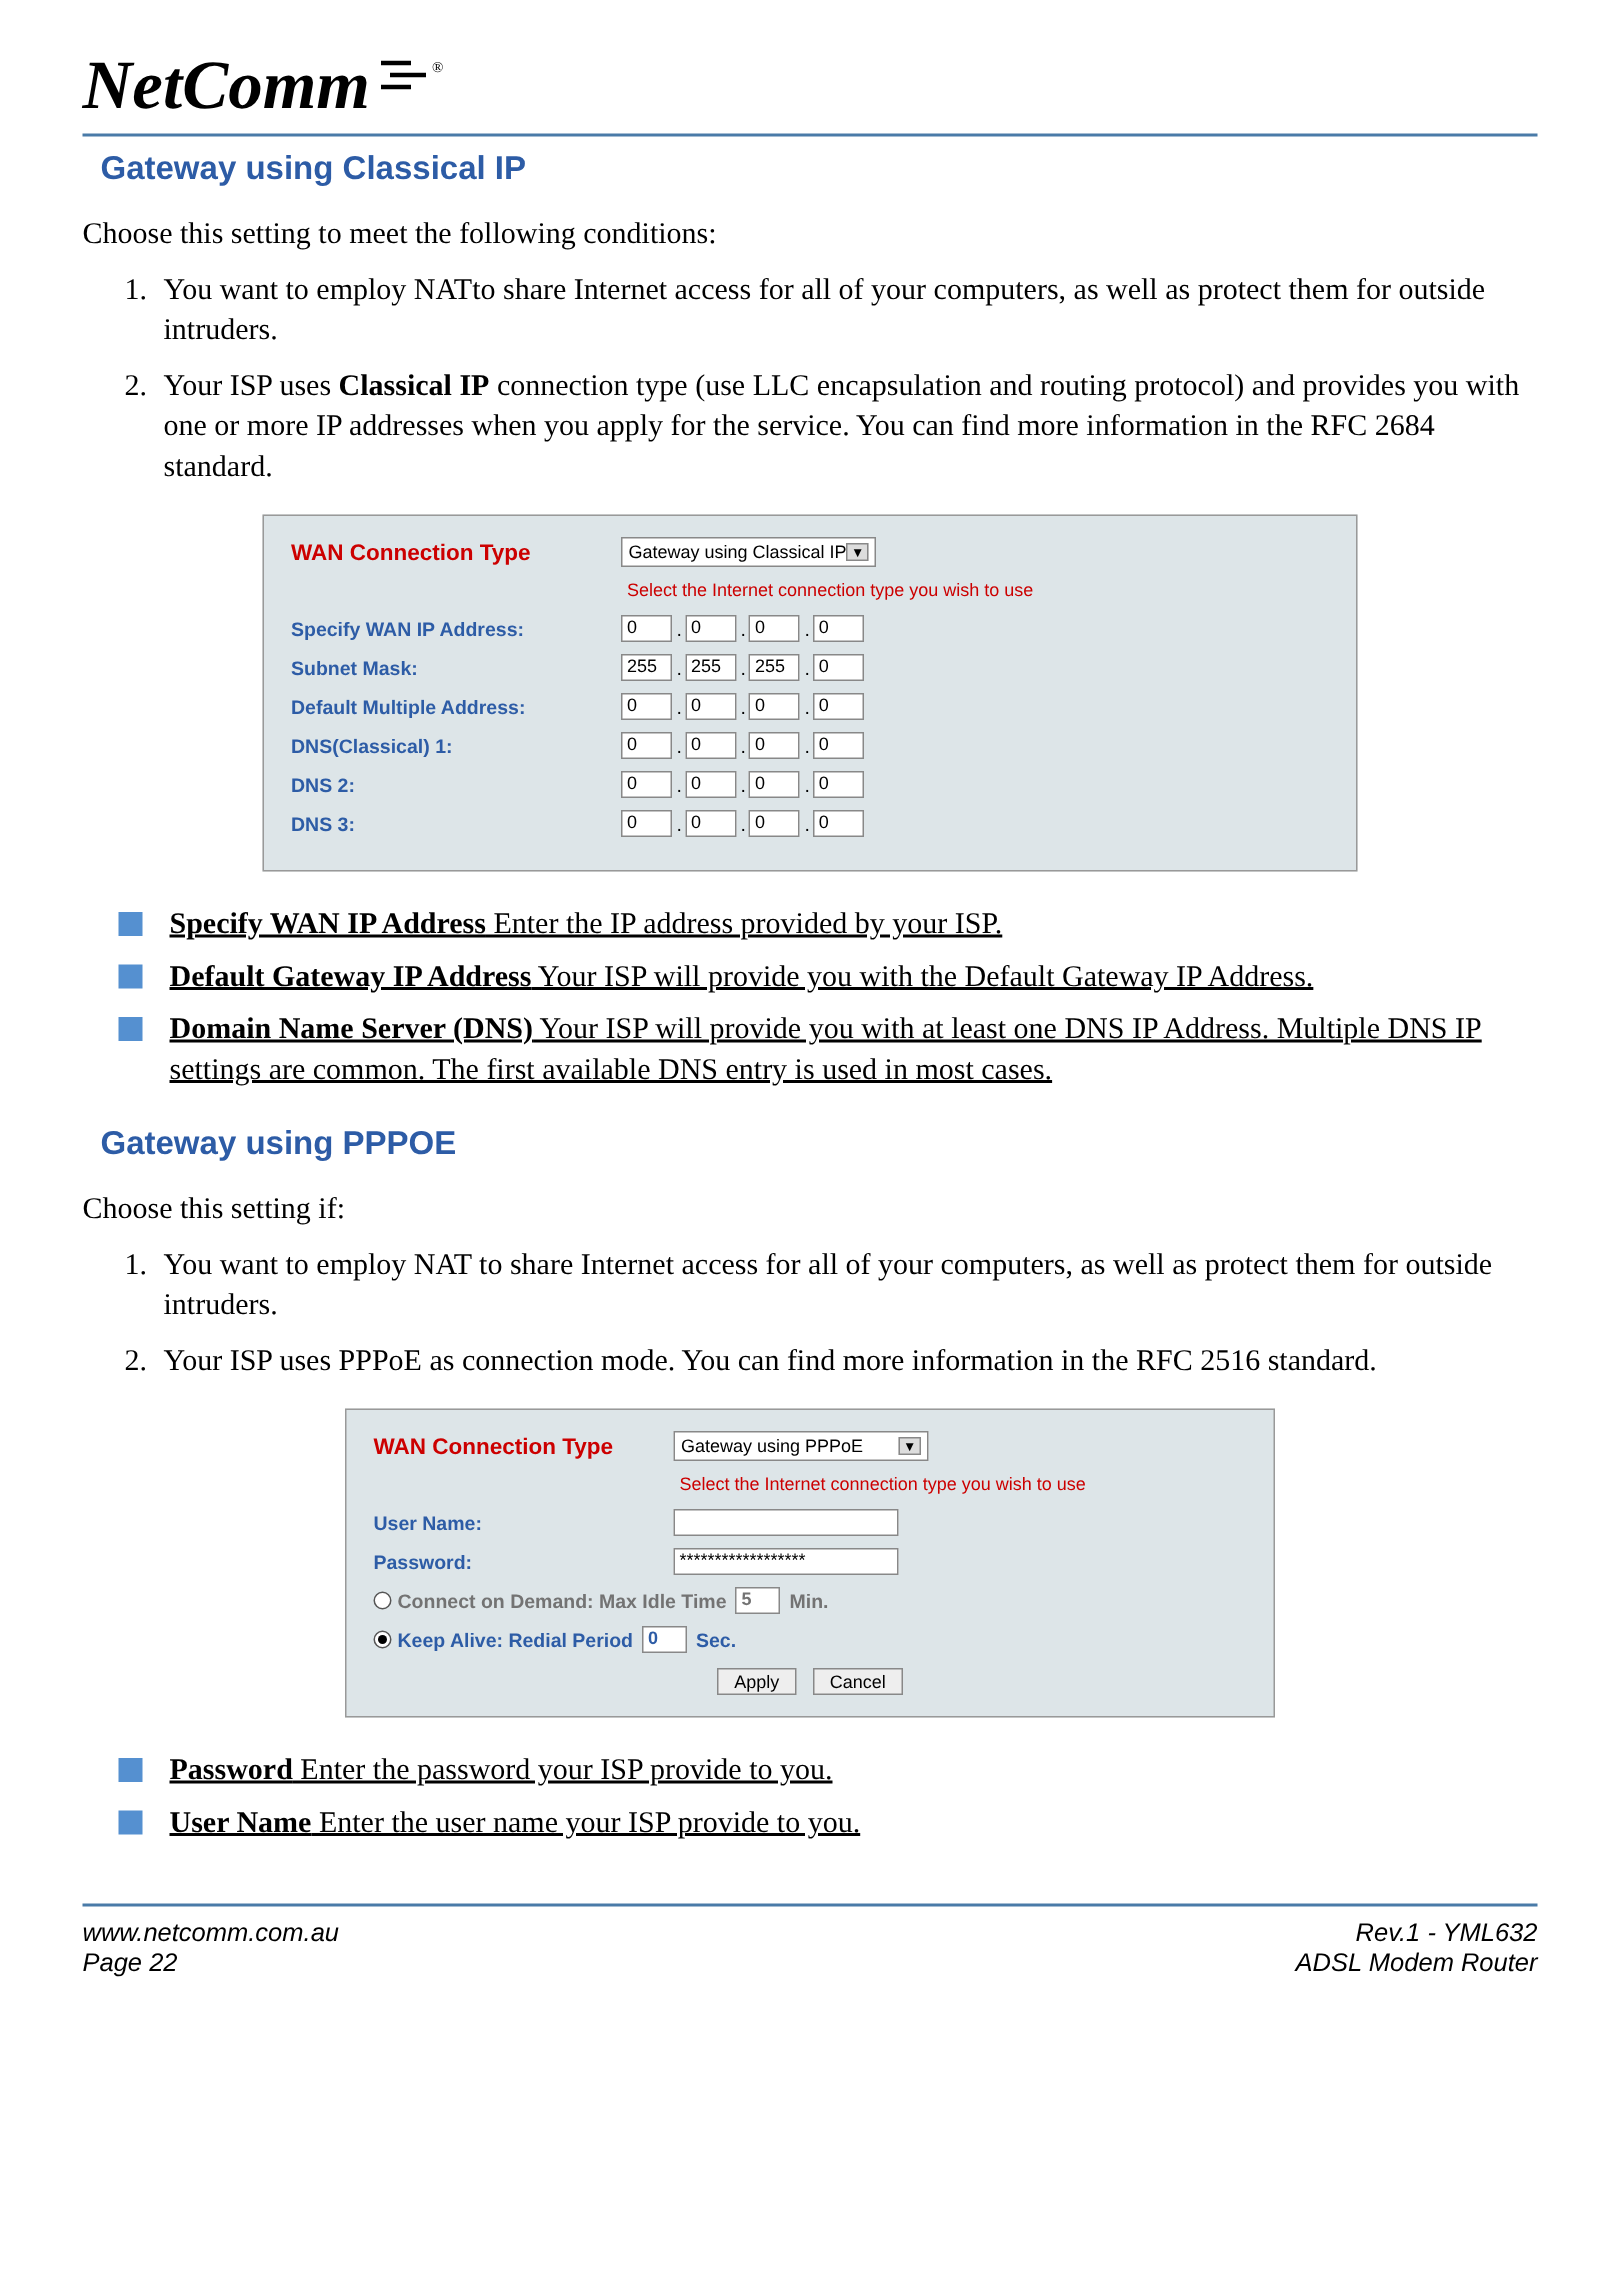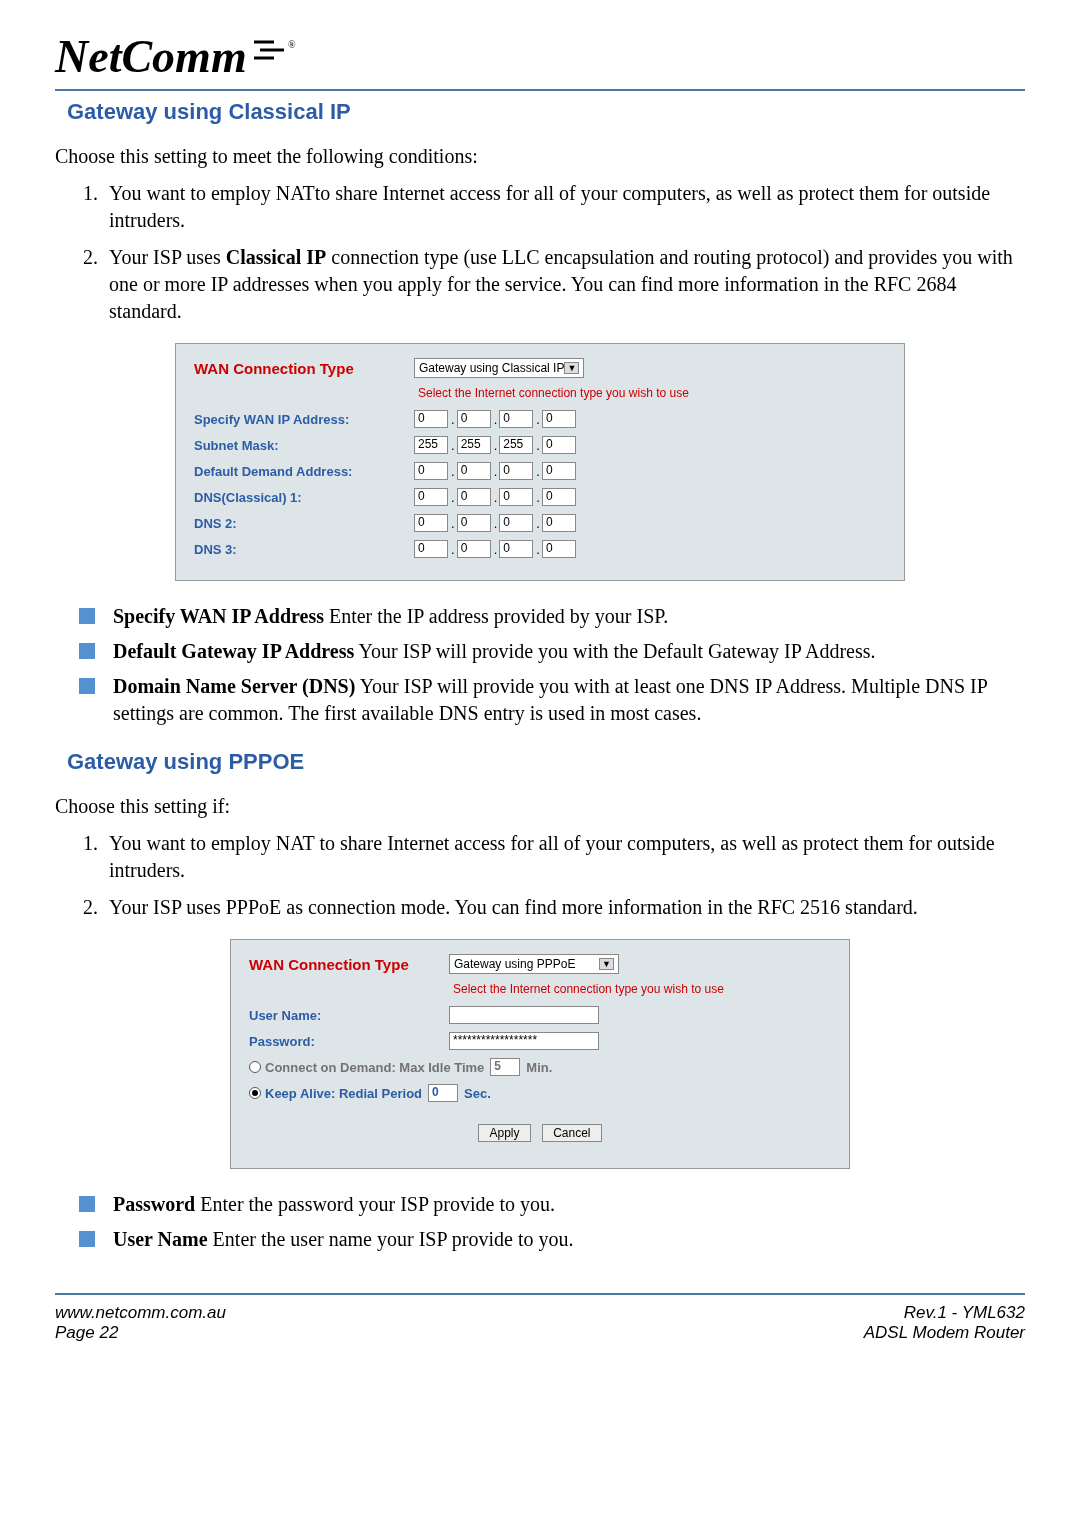--- a/index.html
+++ b/index.html
@@ -18,23 +18,23 @@
 .shot-label-red { color:#c00; font-weight:bold; min-width:220px; font-size:15px; }
 .shot-label-blue { color:#2d5ca6; font-weight:bold; min-width:220px; }
 .shot-note { color:#c00; font-size:12px; margin-left:224px; margin-bottom:10px; }
 .shot-sel { border:1px solid #888; background:#fff; font-size:12px; height:20px; display:inline-flex; align-items:center; padding:0 4px; min-width:170px; justify-content:space-between; }
 .shot-sel .arrow { background:#ddd; border:1px solid #888; font-size:9px; padding:0 2px; }
 .ip-field { border:1px solid #888; background:#fff; font-size:12px; width:34px; height:18px; display:inline-block; text-align:left; padding:0 3px; margin-right:1px; }
 .dot { margin:0 2px; }
 .txtin { border:1px solid #888; background:#fff; height:18px; display:inline-block; padding:0 3px; font-size:12px; }
 .radio { display:inline-block; width:12px; height:12px; border-radius:50%; border:1px solid #555; background:#fff; vertical-align:middle; margin-right:4px; position:relative; }
 .radio.checked::after { content:""; position:absolute; width:6px; height:6px; background:#000; border-radius:50%; top:2px; left:2px; }
-.btn { border:1px solid #888; background:#eee; font-size:12px; padding:1px 10px; margin:12px 4px; display:inline-block; }
+.btn { border:1px solid #888; background:#eee; font-size:12px; padding:1px 10px; margin:0 4px; display:inline-block; }
 .btnrow { text-align:center; margin-top:10px; }
-.bullets { list-style:none; padding-left:24px; margin-bottom:22px; }
+.bullets { list-style:none; padding-left:24px; margin-bottom:22px;text-decoration:underline; }
 .bullets li { position:relative; padding-left:34px; margin-bottom:8px; line-height:1.35; }
 .bullets li::before { content:""; position:absolute; left:0; top:5px; width:16px; height:16px; background:#5590d0; }
 .footer-hr { border:none; border-top:2px solid #4a7ba8; margin-top:40px; margin-bottom:8px; }
 .footer { display:flex; justify-content:space-between; font-style:italic; font-family:Arial,sans-serif; font-size:17px; }
 </style>
 </head>
 <body>
 
 <div class="logo">
   <span class="logo-text">NetComm</span>
@@ -81,21 +81,21 @@
         <span class="shot-label-blue">Subnet Mask:</span>
       <span class="ip-field">255</span>
         <span class="dot">.</span>
         <span class="ip-field">255</span>
         <span class="dot">.</span>
         <span class="ip-field">255</span>
         <span class="dot">.</span>
         <span class="ip-field">0</span>
     </div>
     <div class="shot-row">
-        <span class="shot-label-blue">Default Demand Address:</span>
+        <span class="shot-label-blue">Default Multiple Address:</span>
       <span class="ip-field">0</span>
         <span class="dot">.</span>
         <span class="ip-field">0</span>
         <span class="dot">.</span>
         <span class="ip-field">0</span>
         <span class="dot">.</span>
         <span class="ip-field">0</span>
     </div>
     <div class="shot-row">
         <span class="shot-label-blue">DNS(Classical)  1:</span>

